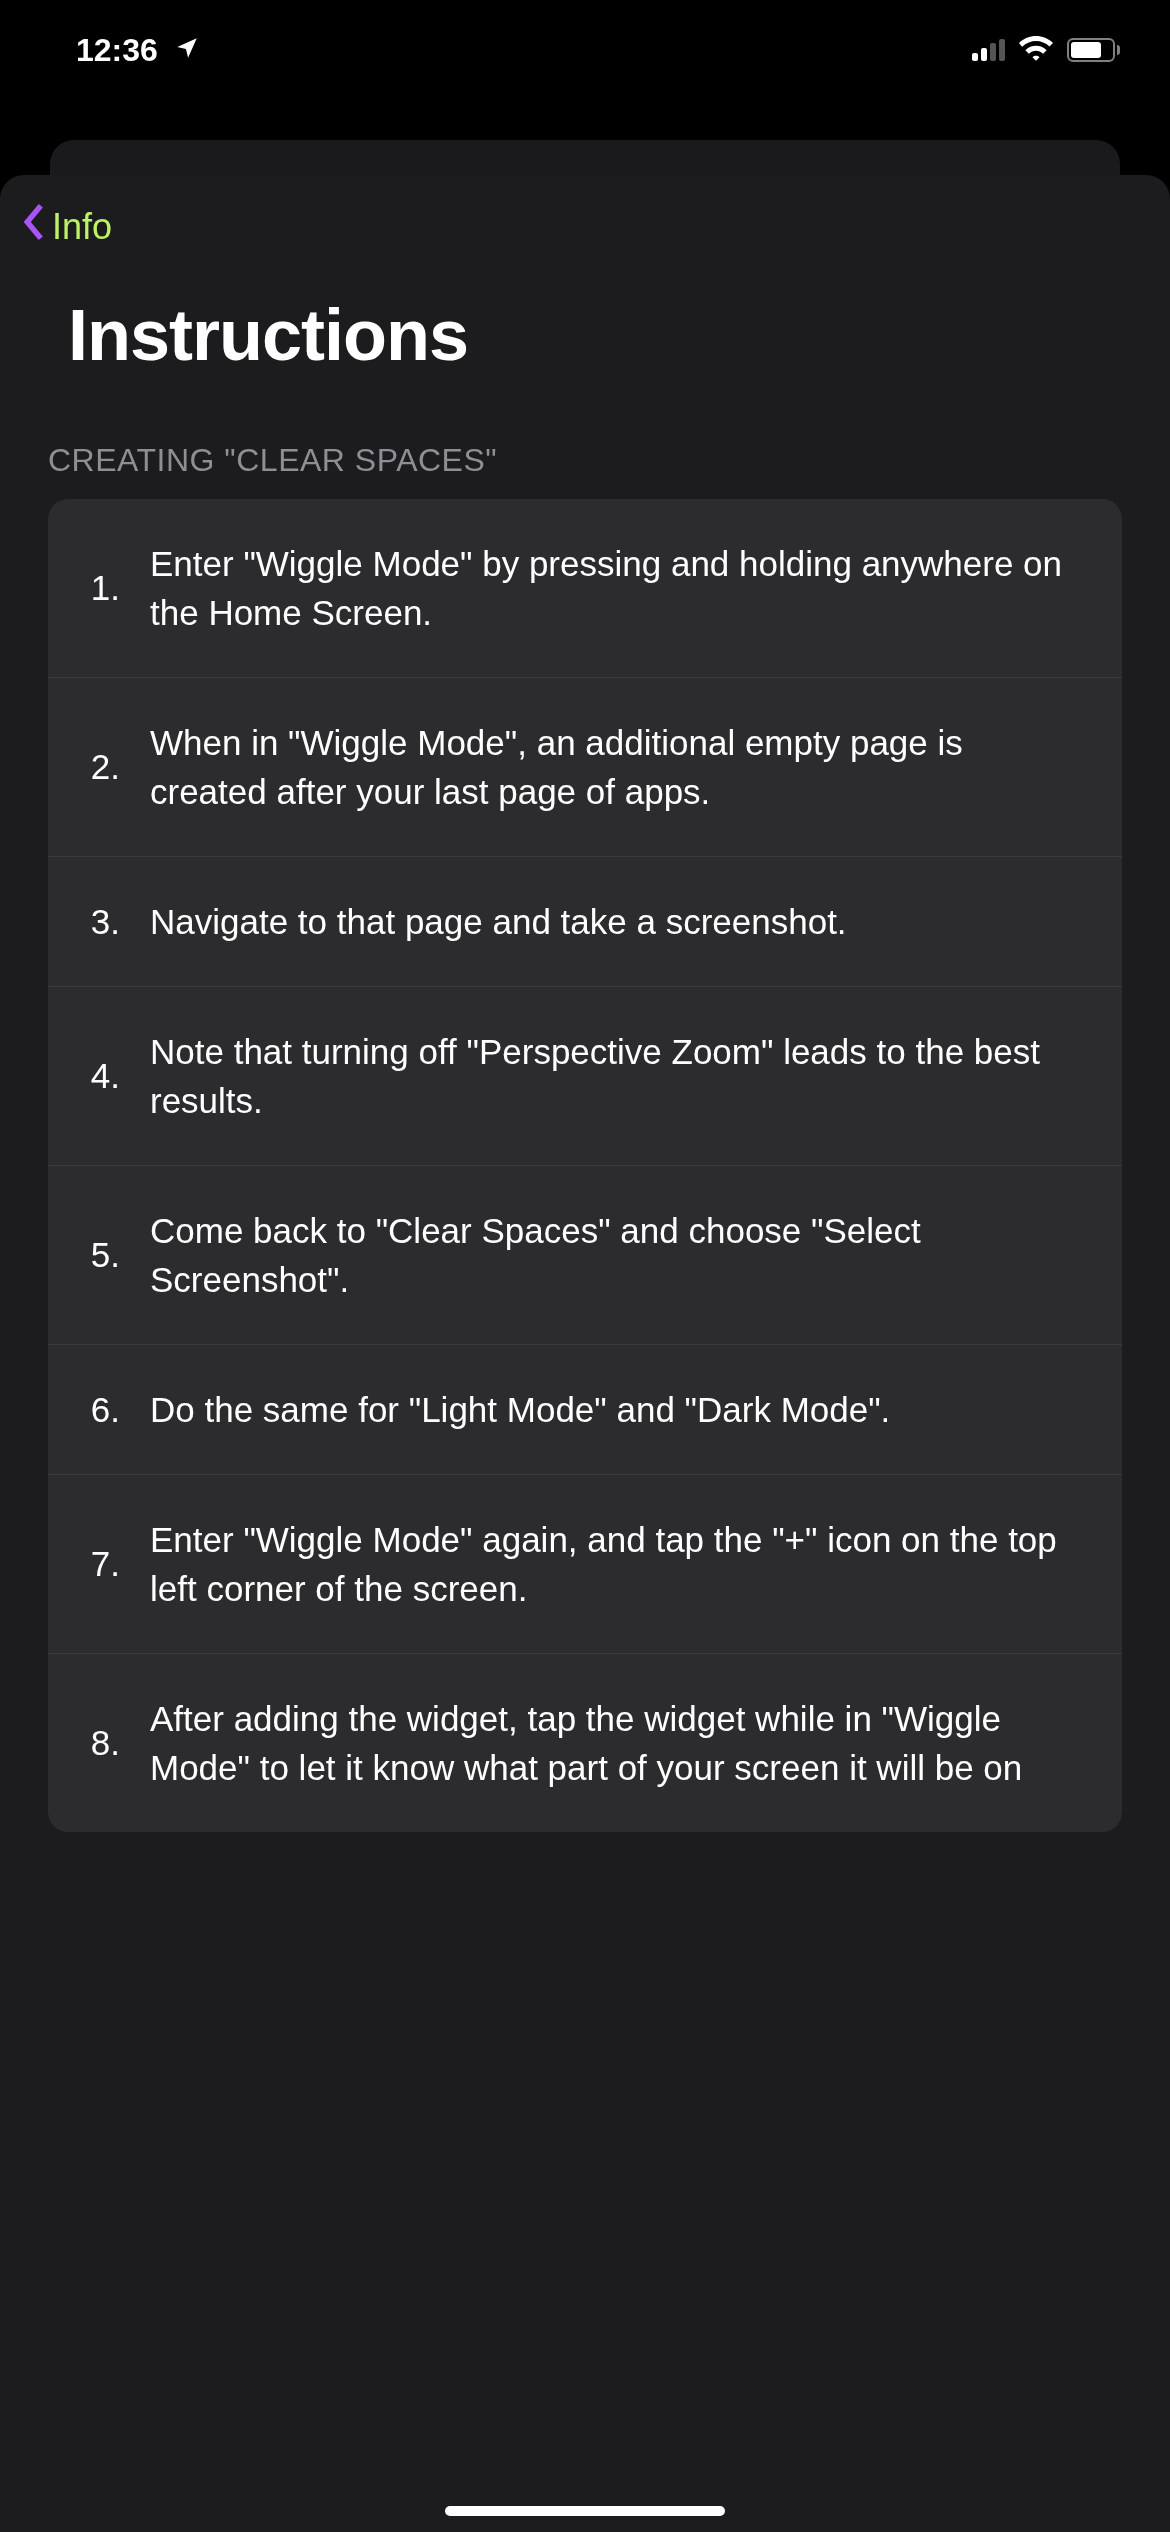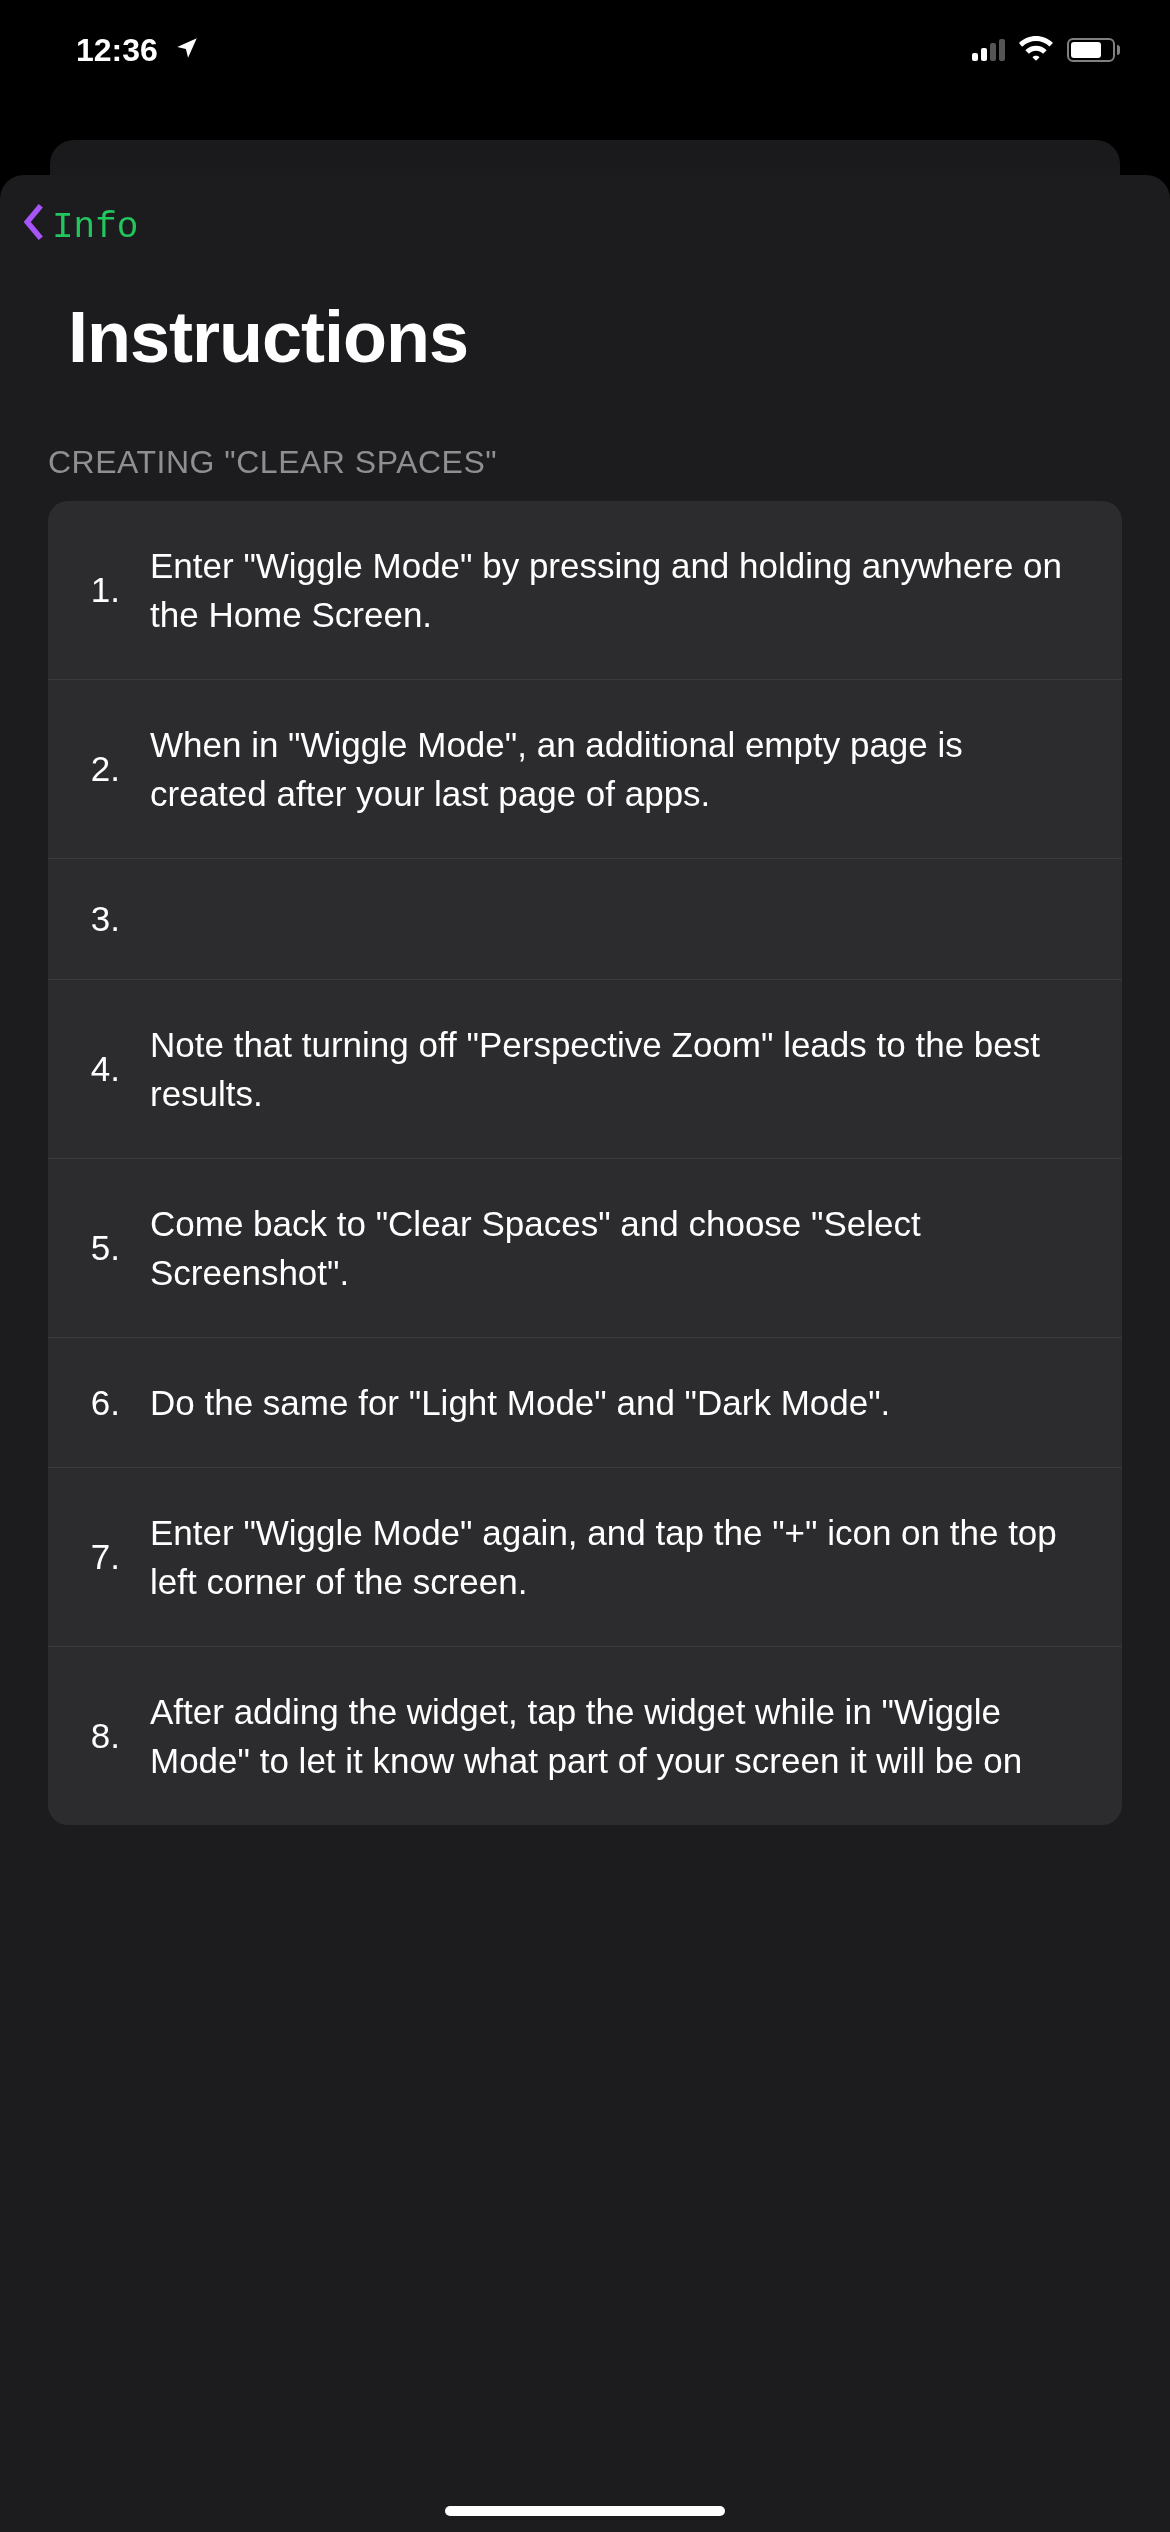--- a/index.html
+++ b/index.html
@@ -107,25 +107,24 @@
     }
     .nav-bar {
       display: flex;
       align-items: center;
       padding: 28px 22px 14px 22px;
     }
     .back-button {
       display: flex;
       align-items: center;
       gap: 6px;
-      color: #22c55e;
+      color: #bef264;
       font-size: 36px;
       font-weight: 400;
       cursor: pointer;
-      font-family: Liberation Mono, monospace;
     }
     .chevron-left svg {
       width: 24px;
       height: 38px;
       stroke: #a855f7;
       stroke-width: 4;
       fill: none;
     }
     .title-section {
       padding: 30px 48px 12px 68px;
@@ -244,20 +243,21 @@
     <div class="list-item">
       <div class="item-number">1.</div>
       <div class="item-text">Enter "Wiggle Mode" by pressing and holding anywhere on the Home Screen.</div>
     </div>
     <div class="list-item">
       <div class="item-number">2.</div>
       <div class="item-text">When in "Wiggle Mode", an additional empty page is created after your last page of apps.</div>
     </div>
     <div class="list-item">
       <div class="item-number">3.</div>
+      <div class="item-text">Navigate to that page and take a screenshot.</div>
     </div>
     <div class="list-item">
       <div class="item-number">4.</div>
       <div class="item-text">Note that turning off "Perspective Zoom" leads to the best results.</div>
     </div>
     <div class="list-item">
       <div class="item-number">5.</div>
       <div class="item-text">Come back to "Clear Spaces" and choose "Select Screenshot".</div>
     </div>
     <div class="list-item">

